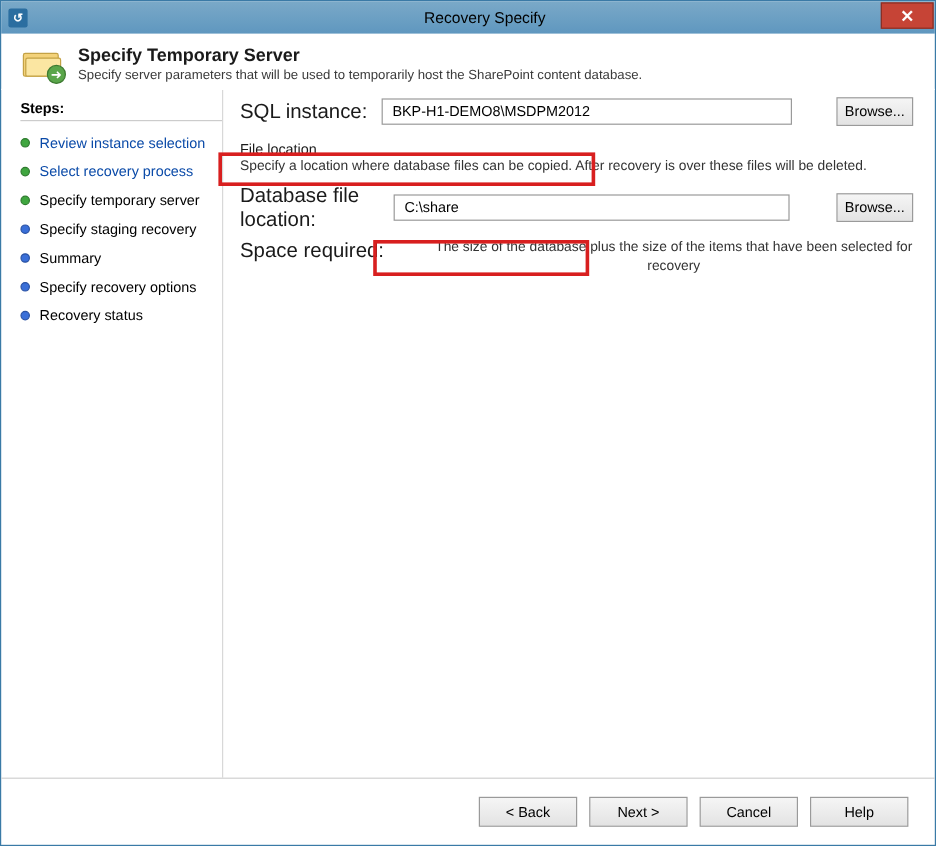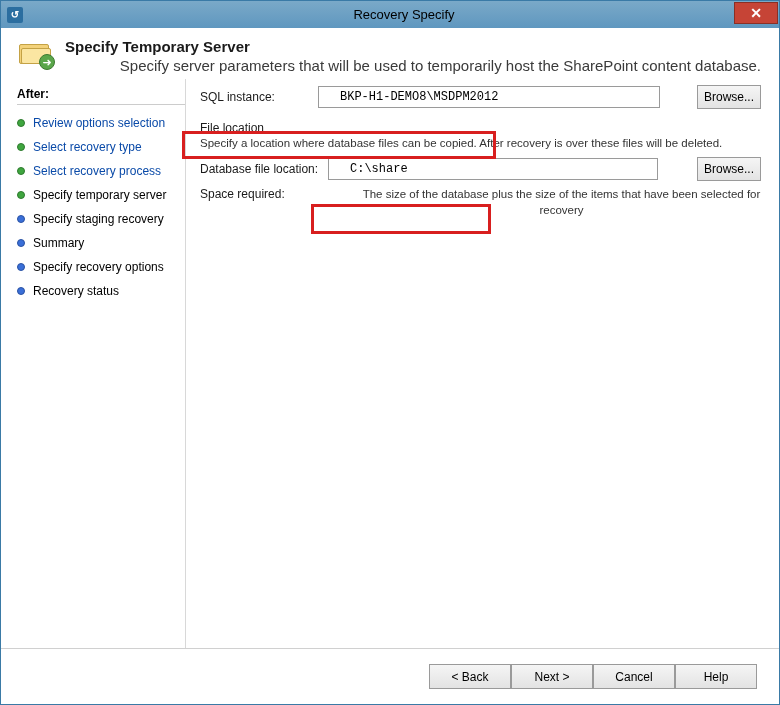--- a/index.html
+++ b/index.html
@@ -80,23 +80,22 @@
     position:absolute;width:16px;height:16px;border-radius:50%;background:#5aa64a;border:1px solid #3d7a31;right:0;bottom:0;display:flex;align-items:center;justify-content:center;color:#fff;font-size:11px;
   }
   .header-texts { flex:1; }
   .page-title {
     font-size: 15px;
     font-weight: 600;
     color: #1a1a1a;
     margin-bottom: 2px;
   }
   .page-subtitle {
-    font-size: 15px;
+    font-size: 11px;
     color: #3a3a3a;
-    text-align: right;
   }
   .body-area {
     flex: 1;
     display: flex;
     border-top: 1px solid #fff;
     padding: 0 12px;
   }
   .sidebar {
     width: 173px;
     padding: 6px 0 0 2px;
@@ -136,29 +135,29 @@
     line-height: 1.35;
   }
   .row {
     display: flex;
     align-items: center;
     margin-bottom: 4px;
     position: relative;
   }
   .lbl {
     width: 118px;
-    font-size: 12px;
+    font-size: 17px;
     color: #1a1a1a;
   }
   .input {
     height: 22px;
     border: 1px solid #9a9a9a;
-    padding: 2px 21px;
-    font-size: 12px;
-    font-family: Liberation Mono, monospace;
+    padding: 2px 8px;
+    font-size: 12px;
+    font-family: Liberation Sans, sans-serif;
     background: #fff;
   }
   .input.sql { width: 342px; }
   .input.loc { width: 330px; }
   .browse-btn {
     height: 24px;
     width: 64px;
     border: 1px solid #9a9a9a;
     background: linear-gradient(to bottom,#f5f5f5,#e3e3e3);
     font-size: 12px;
@@ -194,20 +193,21 @@
     border: 3px solid #d81f1f;
     pointer-events: none;
   }
   .footer {
     height: 56px;
     border-top: 1px solid #d0d0d0;
     display: flex;
     align-items: center;
     justify-content: flex-end;
     padding-right: 22px;
+    gap: 10px;
   }
   .footer button {
     width: 82px;
     height: 25px;
     border: 1px solid #9a9a9a;
     background: linear-gradient(to bottom,#f5f5f5,#e3e3e3);
     font-size: 12px;
     cursor: pointer;
     font-family: inherit;
   }
@@ -235,29 +235,25 @@
     </div>
     <div class="header-texts">
       <div class="page-title">Specify Temporary Server</div>
       <div class="page-subtitle">Specify server parameters that will be used to temporarily host the SharePoint content database.</div>
     </div>
   </div>
 
   <div class="body-area">
 
     <div class="sidebar">
-      <div class="steps-label">After:</div>
+      <div class="steps-label">Steps:</div>
 
       <div class="step-item link">
         <span class="bullet green"></span>
-        <span>Review options selection</span>
-      </div>
-      <div class="step-item link">
-        <span class="bullet green"></span>
-        <span>Select recovery type</span>
+        <span>Review instance selection</span>
       </div>
       <div class="step-item link">
         <span class="bullet green"></span>
         <span>Select recovery process</span>
       </div>
       <div class="step-item current">
         <span class="bullet green"></span>
         <span>Specify temporary server</span>
       </div>
       <div class="step-item upcoming">

